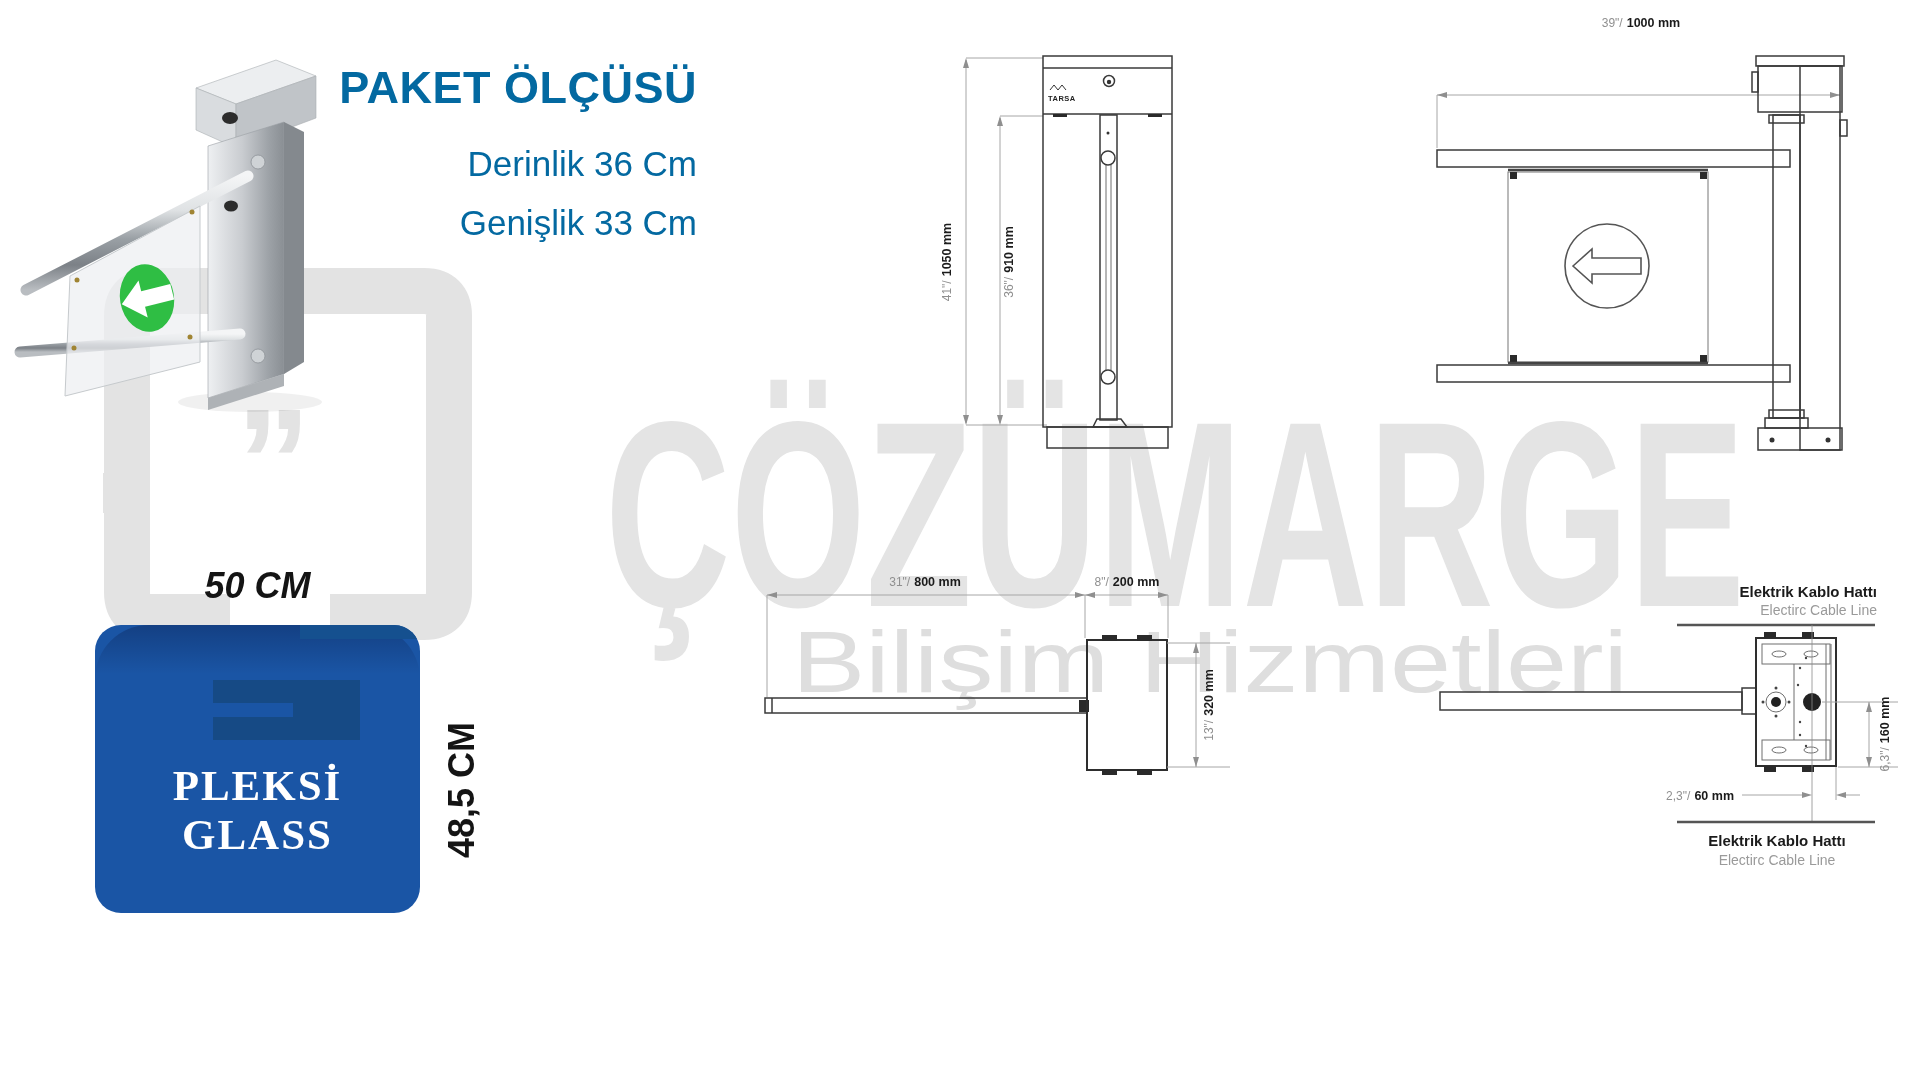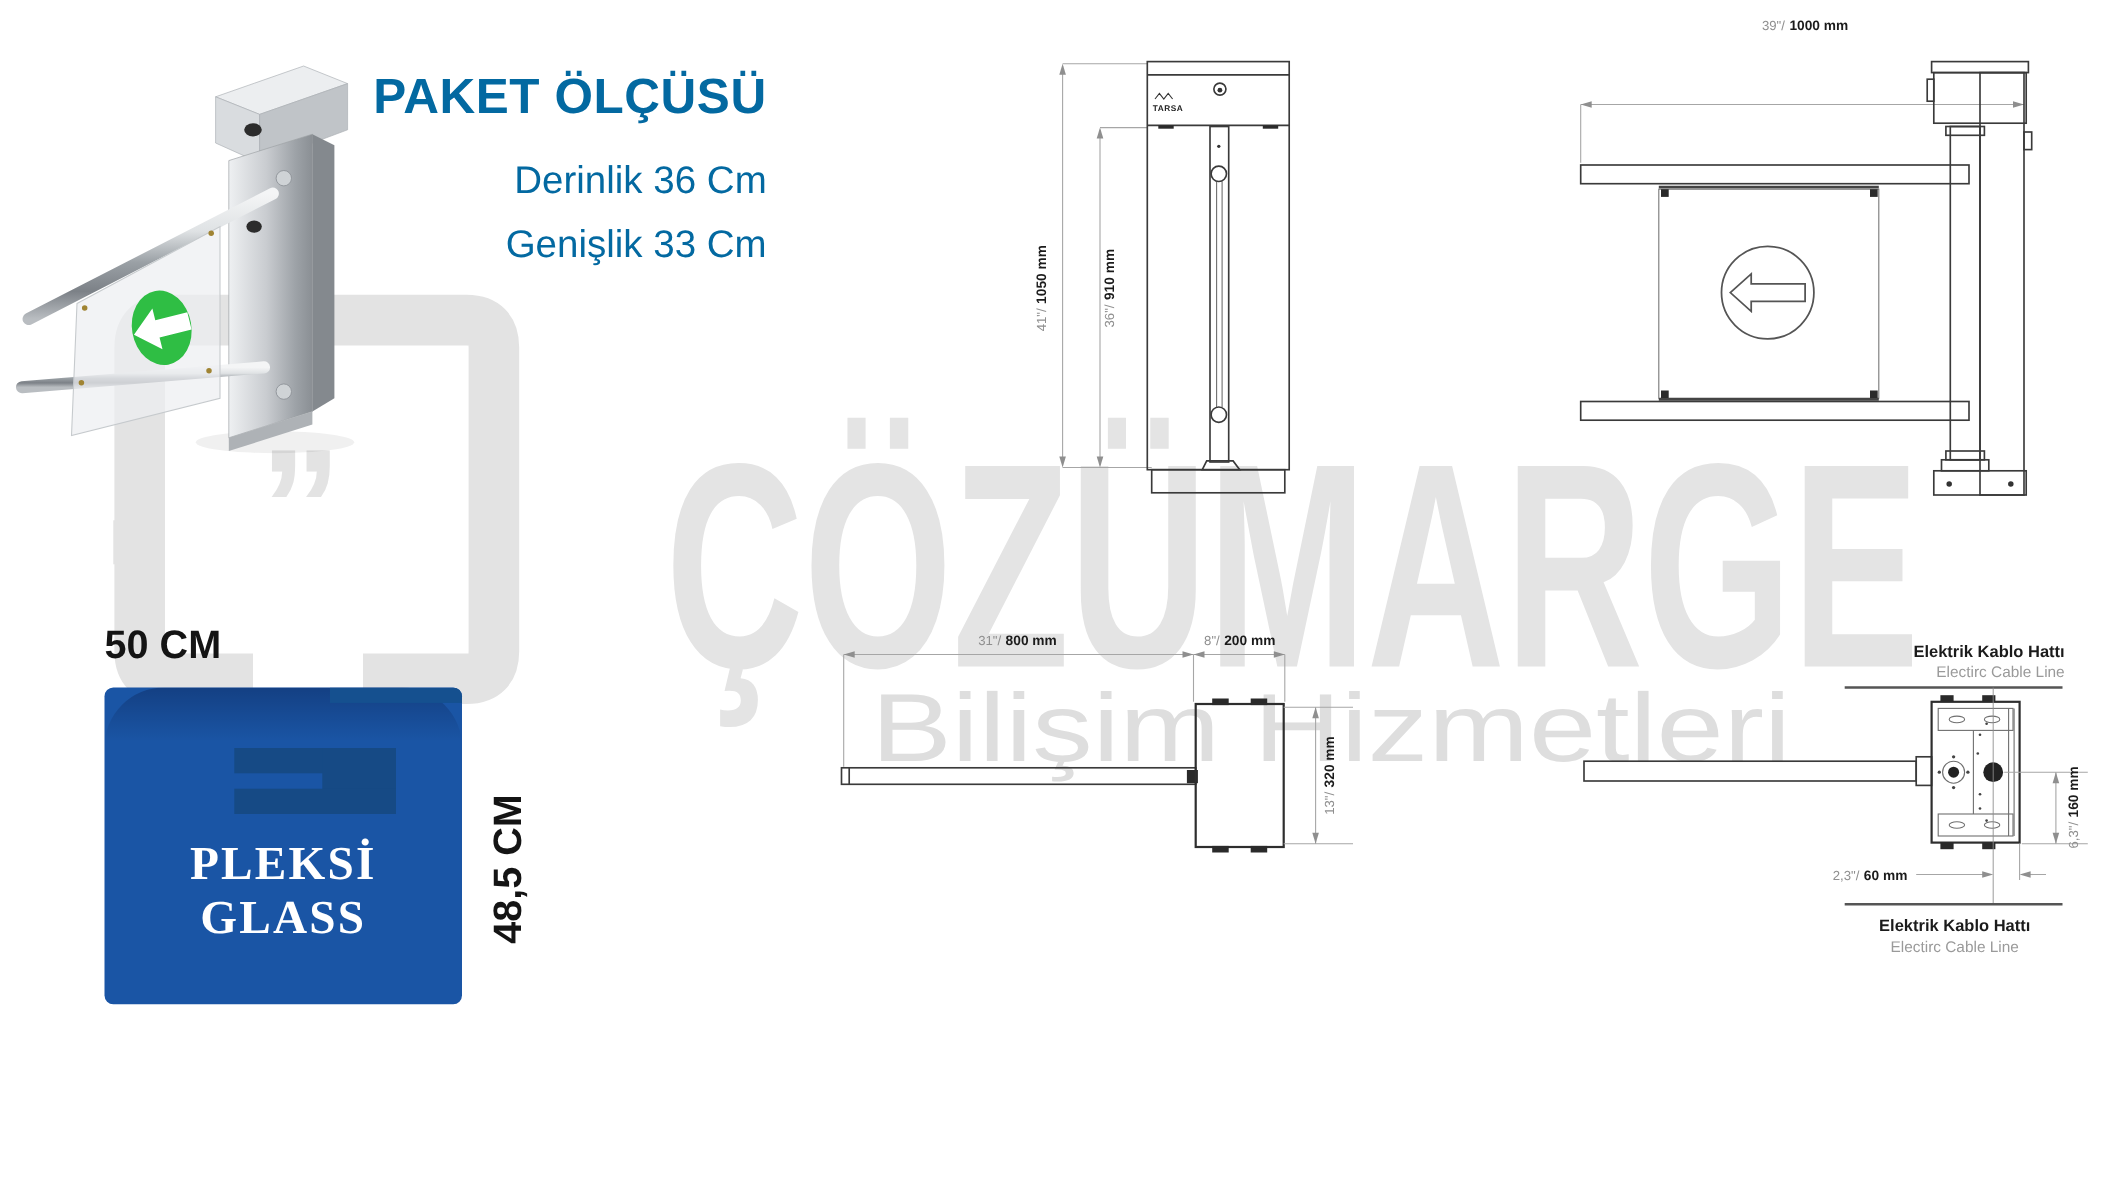--- a/index.html
+++ b/index.html
@@ -11,24 +11,24 @@
   .wm-shape{fill:#e3e3e3;}
   .wm-stroke{stroke:#e3e3e3;stroke-width:46;fill:none;}
   .wm-brand{fill:#e4e4e4;font-weight:bold;}
   .wm-sub{fill:#dedede;}
   
   .pkg{position:absolute;left:337px;top:62px;width:360px;text-align:right;color:#0369a1;z-index:2;}
   .pkg-title{font-size:45px;font-weight:800;letter-spacing:.5px;margin:0 0 30px 0;}
   .pkg-line{font-size:35px;font-weight:400;margin:19px 0;}
   
   .dim-cm{position:absolute;font-size:36px;font-weight:800;color:#141414;z-index:3;}
-  #cm50{left:95px;top:565px;width:325px;text-align:left;}
+  #cm50{left:95px;top:565px;width:325px;text-align:center;font-style:italic;}
   #cm485{left:372px;top:697px;width:180px;text-align:center;transform:rotate(-90deg);transform-origin:center;top:769px;left:372px;}
   .pleksi{position:absolute;left:95px;top:625px;width:325px;height:288px;background:#1a55a5;
-          border-radius:8px;overflow:hidden;z-index:3;}
+          border-radius:26px;overflow:hidden;z-index:3;}
   .pleksi::before{content:"";position:absolute;inset:0;border-radius:54px;
           background:linear-gradient(180deg,rgba(0,0,30,.25),rgba(0,0,0,0) 17%);}
   .pleksi-label{position:absolute;left:0;top:136px;width:100%;text-align:center;color:#fff;
           font-family:"Liberation Serif",serif;font-weight:700;font-size:43px;letter-spacing:2px;}
   .frag{position:absolute;fill:#164a85;}
   
   svg text{font-family:"Liberation Sans",sans-serif;}
   .oline{stroke:#3a3a3a;stroke-width:1.5;fill:none;}
   .oline2{stroke:#2e2e2e;stroke-width:2;fill:none;}
   .thin{stroke:#6f6f6f;stroke-width:1;fill:none;}

